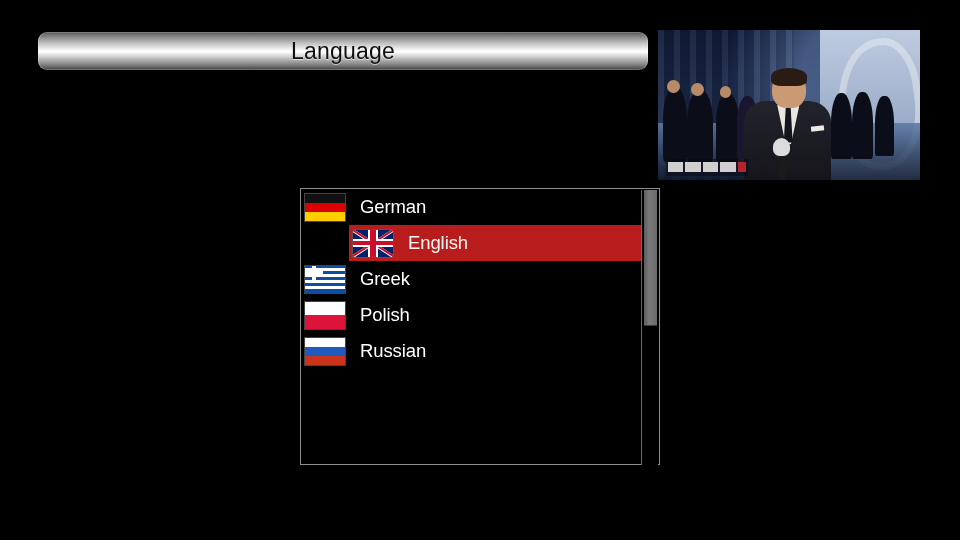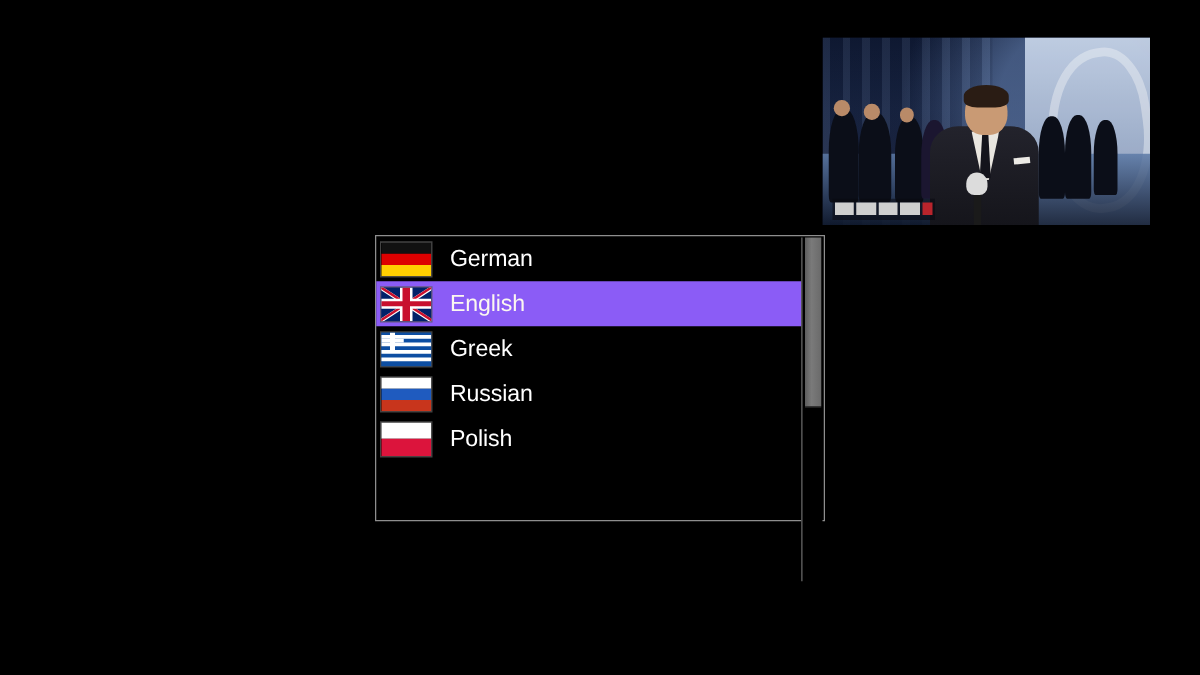--- a/index.html
+++ b/index.html
@@ -120,29 +120,29 @@
   #v-logo{
     position:absolute;left:3%;bottom:3%;height:11%;width:30%;
     background:rgba(10,10,16,.55);
     display:flex;align-items:center;gap:2px;padding:0 2px;
   }
   .logo-cell{flex:1;height:62%;background:#cfcfcf;}
   .logo-cell.red{background:#b8242c;flex:.55;}
 
   
   #listpanel{
-    position:absolute;left:300px;top:188px;width:360px;height:229px;
+    position:absolute;left:300px;top:188px;width:360px;height:277px;
     background:#000;border:1px solid #8e8e8e;box-sizing:border-box;
   }
   #listrows{position:absolute;left:0;top:0;width:341px;}
   .row{
     position:relative;height:36px;display:flex;align-items:center;
     padding-left:4px;box-sizing:border-box;
   }
-  .row.selected{background:#8b5cf6;}
+  .row.selected{background:#b91c1c;margin-left:48px;}
   .flag{
     width:40px;height:27px;flex:0 0 40px;margin-left:0;
     box-shadow:0 0 0 1px rgba(90,90,90,.75);
     position:relative;overflow:hidden;
   }
   .row-label{
     margin-left:15px;color:#ffffff;font-size:18.5px;
     font-family:"Liberation Sans","DejaVu Sans",sans-serif;
     letter-spacing:-0.1px;white-space:nowrap;
   }
@@ -195,20 +195,23 @@
     background:linear-gradient(to bottom,#d8d8d8 0%,#f4f4f4 40%,#d0d0d0 70%,#a9a9a9 100%);
     font-size:15px;font-weight:bold;color:#101010;
     font-family:"Liberation Sans","DejaVu Sans",sans-serif;
   }
 </style>
 </head>
 <body>
 
 <div id="screen">
 
+  <div id="titlebar" class="metal">
+    <span id="title-text">Language</span>
+  </div>
 
 
   <div id="video">
     <div class="vlayer" id="v-bg"></div>
     <div class="vlayer" id="v-cols"></div>
     <div class="vlayer" id="v-wall"></div>
     <div class="vlayer" id="v-floor"></div>
     <div class="vperson" id="vp1"></div>
     <div class="vhead" id="vh1"></div>
     <div class="vperson" id="vp2"></div>
@@ -267,37 +270,37 @@
             <span class="gs gs2"></span>
             <span class="gs gs3"></span>
             <span class="gs gs4"></span>
             <span class="gch"></span>
             <span class="gcv"></span>
           </span>
           <span class="row-label">Greek</span>
         </div>
         <div class="row">
           <span class="flag">
+            <span class="f-h3" style="height:100%">
+              <i style="height:50%;background:#fff"></i>
+              <i style="height:50%;background:#DC143C"></i>
+            </span>
+          </span>
+          <span class="row-label">Polish</span>
+        </div>
+        <div class="row">
+          <span class="flag">
             <span class="f-h3">
               <i style="background:#fff"></i>
               <i style="background:#1f5bbf"></i>
               <i style="background:#C8351C"></i>
             </span>
           </span>
           <span class="row-label">Russian</span>
         </div>
-        <div class="row">
-          <span class="flag">
-            <span class="f-h3" style="height:100%">
-              <i style="height:50%;background:#fff"></i>
-              <i style="height:50%;background:#DC143C"></i>
-            </span>
-          </span>
-          <span class="row-label">Polish</span>
-        </div>
       </div>
     <div id="scrolltrack">
       <div id="scrollthumb" style="height: 134.75px; top: 0px;"></div>
     </div>
   </div>
 
 
 </div>
 
 </body></html>

